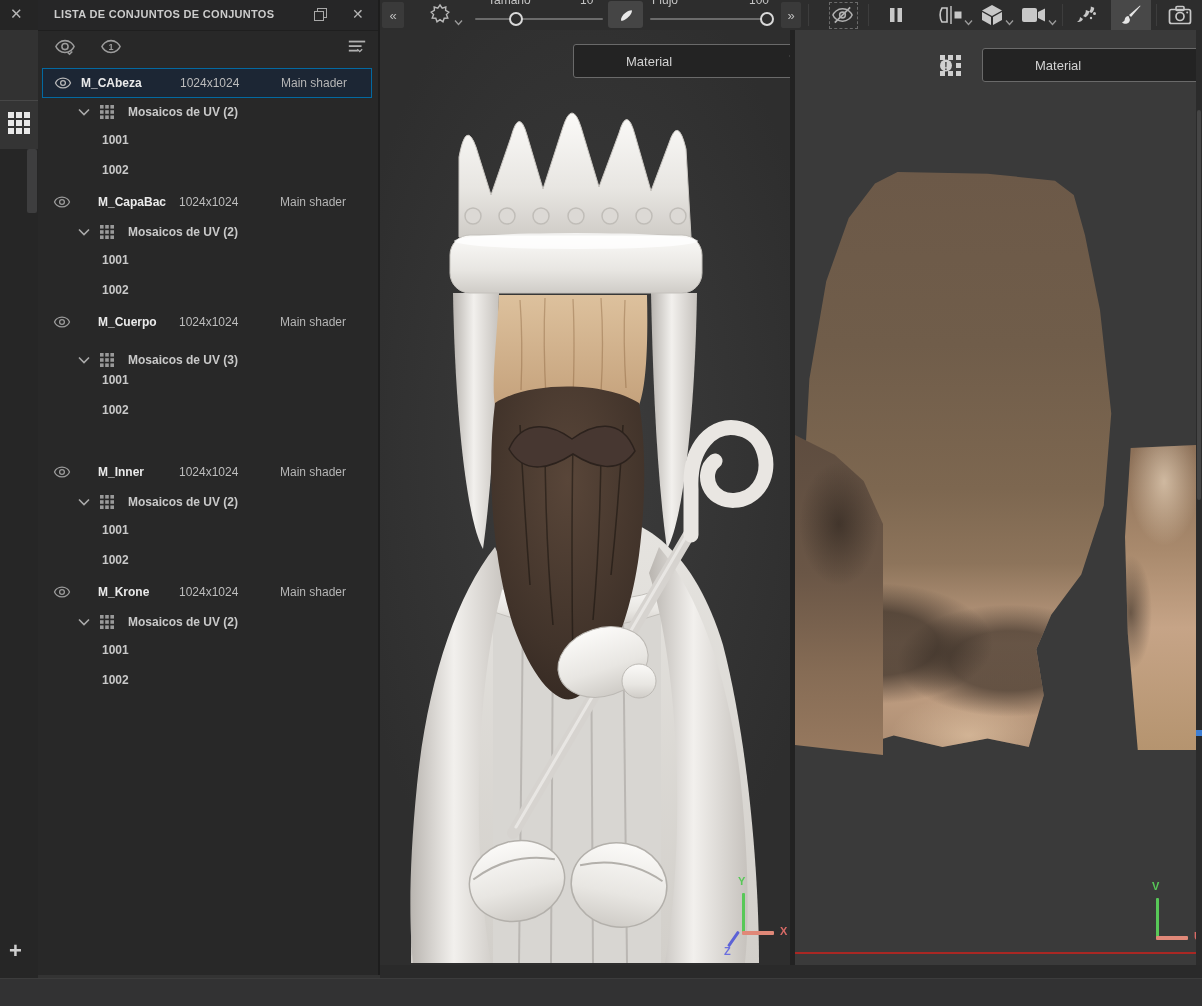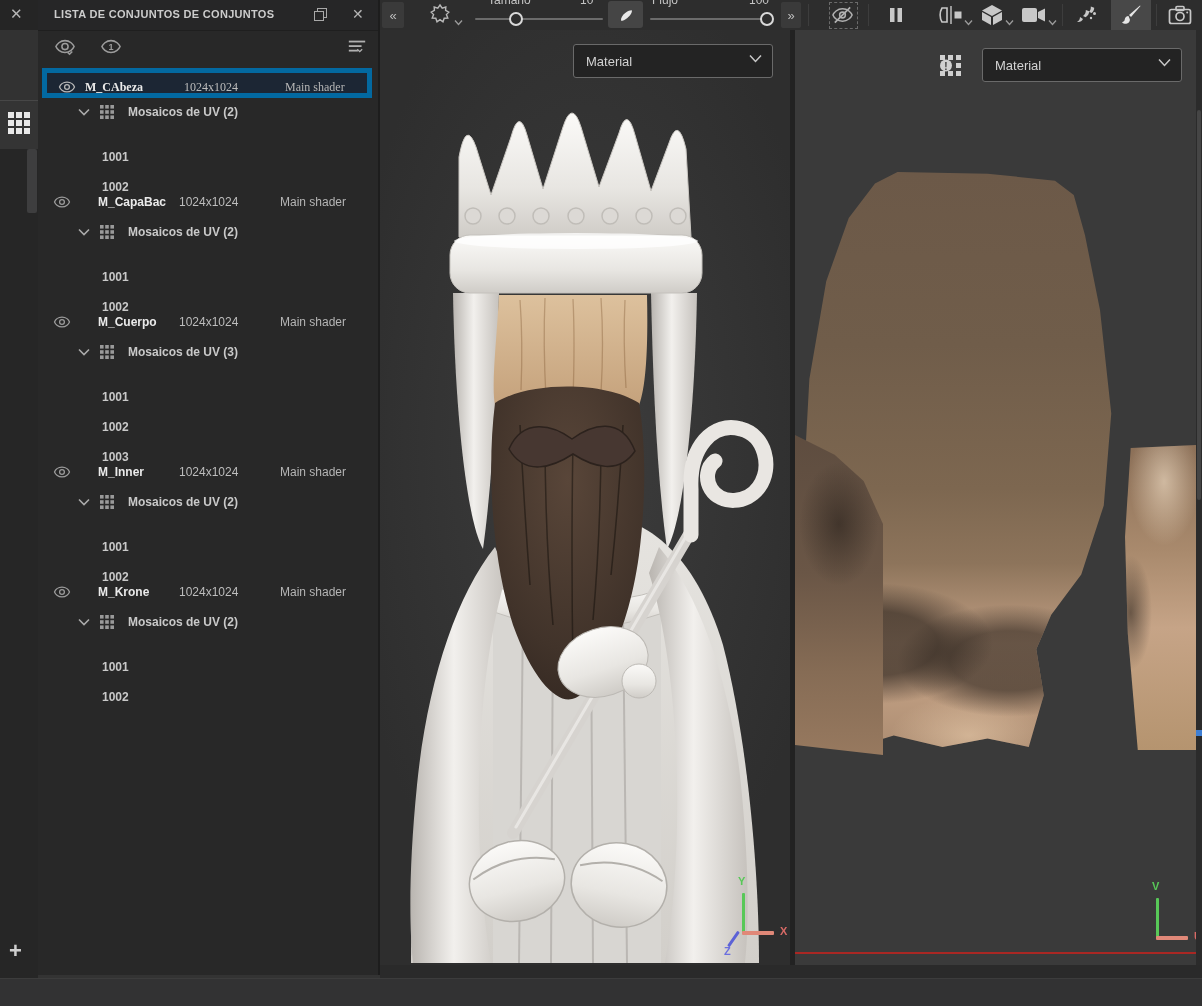--- a/index.html
+++ b/index.html
@@ -25,27 +25,27 @@
   #tsl .hdr-close{position:absolute;left:314px;top:6px;font-size:14px;color:#b5b5b5;}
   #tsl .tools{position:absolute;left:0;top:31px;width:100%;height:34px;}
   #tsl .tools .eye1{position:absolute;left:16px;top:6px;}
   #tsl .tools .eye2{position:absolute;left:62px;top:6px;}
   #tsl .tools .filter{position:absolute;left:308px;top:6px;}
   .row{position:absolute;left:0;width:340px;height:30px;}
   .row .eye{position:absolute;left:15px;top:6px;}
   .row .nm{position:absolute;left:60px;top:7px;font-size:12px;font-weight:bold;color:#eaeaea;}
   .row .res{position:absolute;left:141px;top:7px;font-size:12px;color:#bdbdbd;}
   .row .shd{position:absolute;left:242px;top:7px;font-size:12px;color:#b5b5b5;}
-  .row.sel{left:4px;width:330px;background:#1c2634;border:5px solid #0369a1;box-sizing:border-box;font-family:Liberation Serif, serif;}
+  .row.sel{left:4px;width:330px;background:#1c2634;border:1px solid #0369a1;box-sizing:border-box;}
   .row.sel .eye{left:11px;}
   .row.sel .nm{left:38px;} .row.sel .res{left:137px;} .row.sel .shd{left:238px;}
   .row .chev{position:absolute;left:40px;top:9px;}
   .row .grid{position:absolute;left:62px;top:7px;}
   .row .uvlbl{position:absolute;left:90px;top:7px;font-size:12px;font-weight:bold;color:#c9c9c9;}
-  .row .tile{position:absolute;left:64px;top:22px;font-size:12px;font-weight:bold;color:#c9c9c9;}
+  .row .tile{position:absolute;left:64px;top:5px;font-size:12px;font-weight:bold;color:#c9c9c9;}
 
   
   #topbar{position:absolute;left:380px;top:0;width:822px;height:30px;background:#2d2d2d;border-bottom:1px solid #202020;overflow:hidden;}
   #topbar .tbtn{position:absolute;top:2px;height:26px;display:flex;align-items:center;justify-content:center;color:#bdbdbd;}
   #topbar .chevL{left:2px;width:22px;font-size:13px;background:#3a3a3a;border-radius:2px;}
   #topbar .chevR{left:401px;width:20px;font-size:13px;background:#3a3a3a;border-radius:2px;}
   #topbar .lbl{position:absolute;top:-7px;font-size:12px;color:#c4c4c4;}
   #topbar .val{position:absolute;top:-7px;font-size:12px;color:#c4c4c4;}
   #topbar .track{position:absolute;top:18px;height:2px;background:#6b6b6b;border-radius:1px;}
   #topbar .knob{position:absolute;top:12px;width:10px;height:10px;border:2px solid #d9d9d9;border-radius:50%;background:#2d2d2d;}
@@ -59,21 +59,21 @@
   
   #vp3d{position:absolute;left:380px;top:30px;width:410px;height:935px;overflow:hidden;
         background:radial-gradient(60% 55% at 50% 45%, #3d3d3d 0%, #343434 60%, #2e2e2e 100%);}
   #vpdiv{position:absolute;left:790px;top:30px;width:5px;height:935px;background:#222;}
   #vp2d{position:absolute;left:795px;top:30px;width:401px;height:935px;overflow:hidden;background:#3a3a3a;}
   #rscroll{position:absolute;left:1196px;top:30px;width:6px;height:935px;background:#2b2b2b;}
   #rscroll .thumb{position:absolute;left:1px;top:80px;width:4px;height:390px;background:#454545;border-radius:2px;}
   #rscroll .mark{position:absolute;left:0;top:700px;width:6px;height:6px;background:#3f7fd4;}
 
   .matdrop{position:absolute;width:198px;height:32px;background:#232323;border:1px solid #6a6a6a;border-radius:3px;
-           display:flex;align-items:center;}
+           display:flex;align-items:center;padding-left:40px;}
   .matdrop .mtxt{margin-left:12px;font-size:13px;color:#d2d2d2;}
   .matdrop .mchev{position:absolute;right:10px;top:9px;}
 
   
   .island{position:absolute;}
   .grain{background-image:
       repeating-linear-gradient(90deg, rgba(42,28,18,.30) 0 1px, transparent 1px 6px,
         rgba(62,42,26,.22) 6px 8px, transparent 8px 15px,
         rgba(30,20,12,.25) 15px 16px, transparent 16px 24px),
       repeating-linear-gradient(90deg, rgba(255,235,210,.05) 0 2px, transparent 2px 11px);}
@@ -269,21 +269,21 @@
       <span class="eye">
           <svg width="18" height="16" viewBox="0 0 24 20">
             <path d="M12 3.5C6.5 3.5 3 7.5 2 10 3 12.5 6.5 16.5 12 16.5S21 12.5 22 10C21 7.5 17.5 3.5 12 3.5Z" fill="none" stroke="#9c9c9c" stroke-width="1.7"></path>
             <circle cx="12" cy="10" r="3.2" fill="none" stroke="#9c9c9c" stroke-width="1.7"></circle>
           </svg>
         </span>
       <span class="nm">M_Cuerpo</span>
       <span class="res">1024x1024</span>
       <span class="shd">Main shader</span>
     </div>
-    <div class="row" style="top:338px">
+    <div class="row" style="top:346px">
       <span class="chev">
           <svg width="12" height="10" viewBox="0 0 12 10">
             <path d="M1 2.5l5 5 5-5" fill="none" stroke="#aaa" stroke-width="1.6"></path>
           </svg>
         </span>
       <span class="grid">
           <svg width="14" height="14" viewBox="0 0 14 14">
             <g fill="#9a9a9a">
               <rect x="0" y="0" width="3.6" height="3.6"></rect>
               <rect x="5.2" y="0" width="3.6" height="3.6"></rect>
@@ -297,23 +297,20 @@
             </g>
           </svg>
         </span>
       <span class="uvlbl">Mosaicos de UV (3)</span>
     </div>
     <div class="row" style="top:368px">
         <span class="tile">1001</span>
       </div>
     <div class="row" style="top:398px">
         <span class="tile">1002</span>
-      </div>
-    <div class="row" style="top:428px">
-        <span class="tile">1003</span>
       </div>
 
     <div class="row" style="top:458px">
       <span class="eye">
           <svg width="18" height="16" viewBox="0 0 24 20">
             <path d="M12 3.5C6.5 3.5 3 7.5 2 10 3 12.5 6.5 16.5 12 16.5S21 12.5 22 10C21 7.5 17.5 3.5 12 3.5Z" fill="none" stroke="#9c9c9c" stroke-width="1.7"></path>
             <circle cx="12" cy="10" r="3.2" fill="none" stroke="#9c9c9c" stroke-width="1.7"></circle>
           </svg>
         </span>
       <span class="nm">M_Inner</span>

